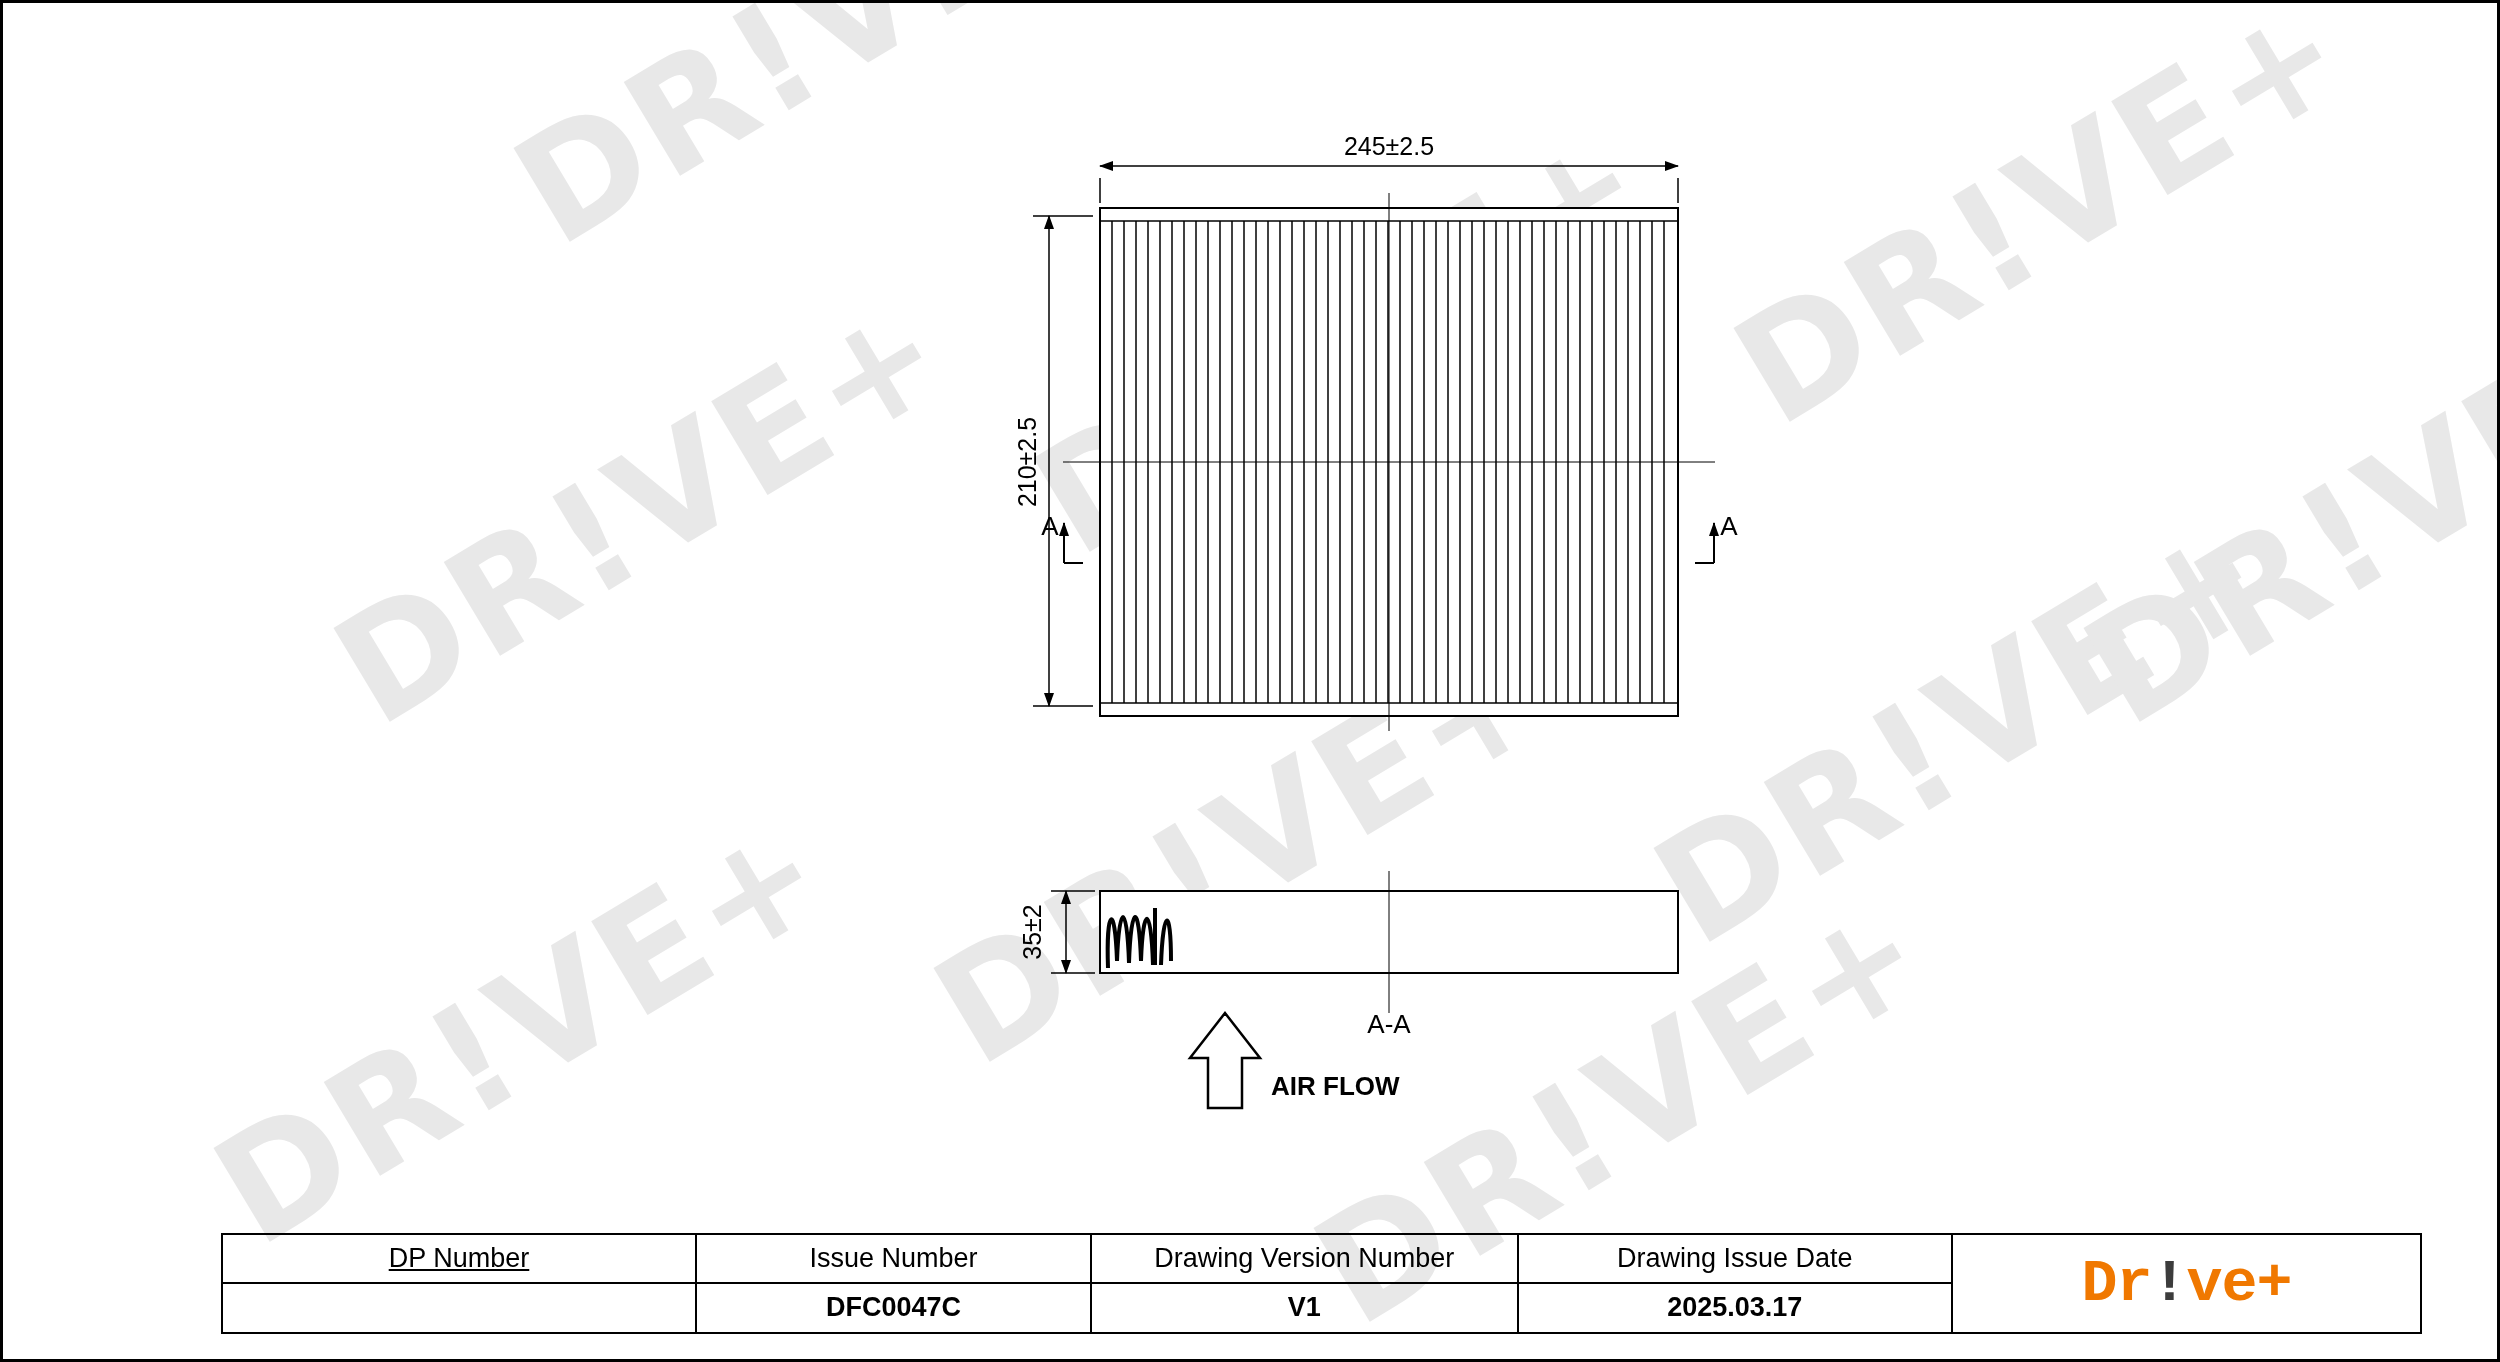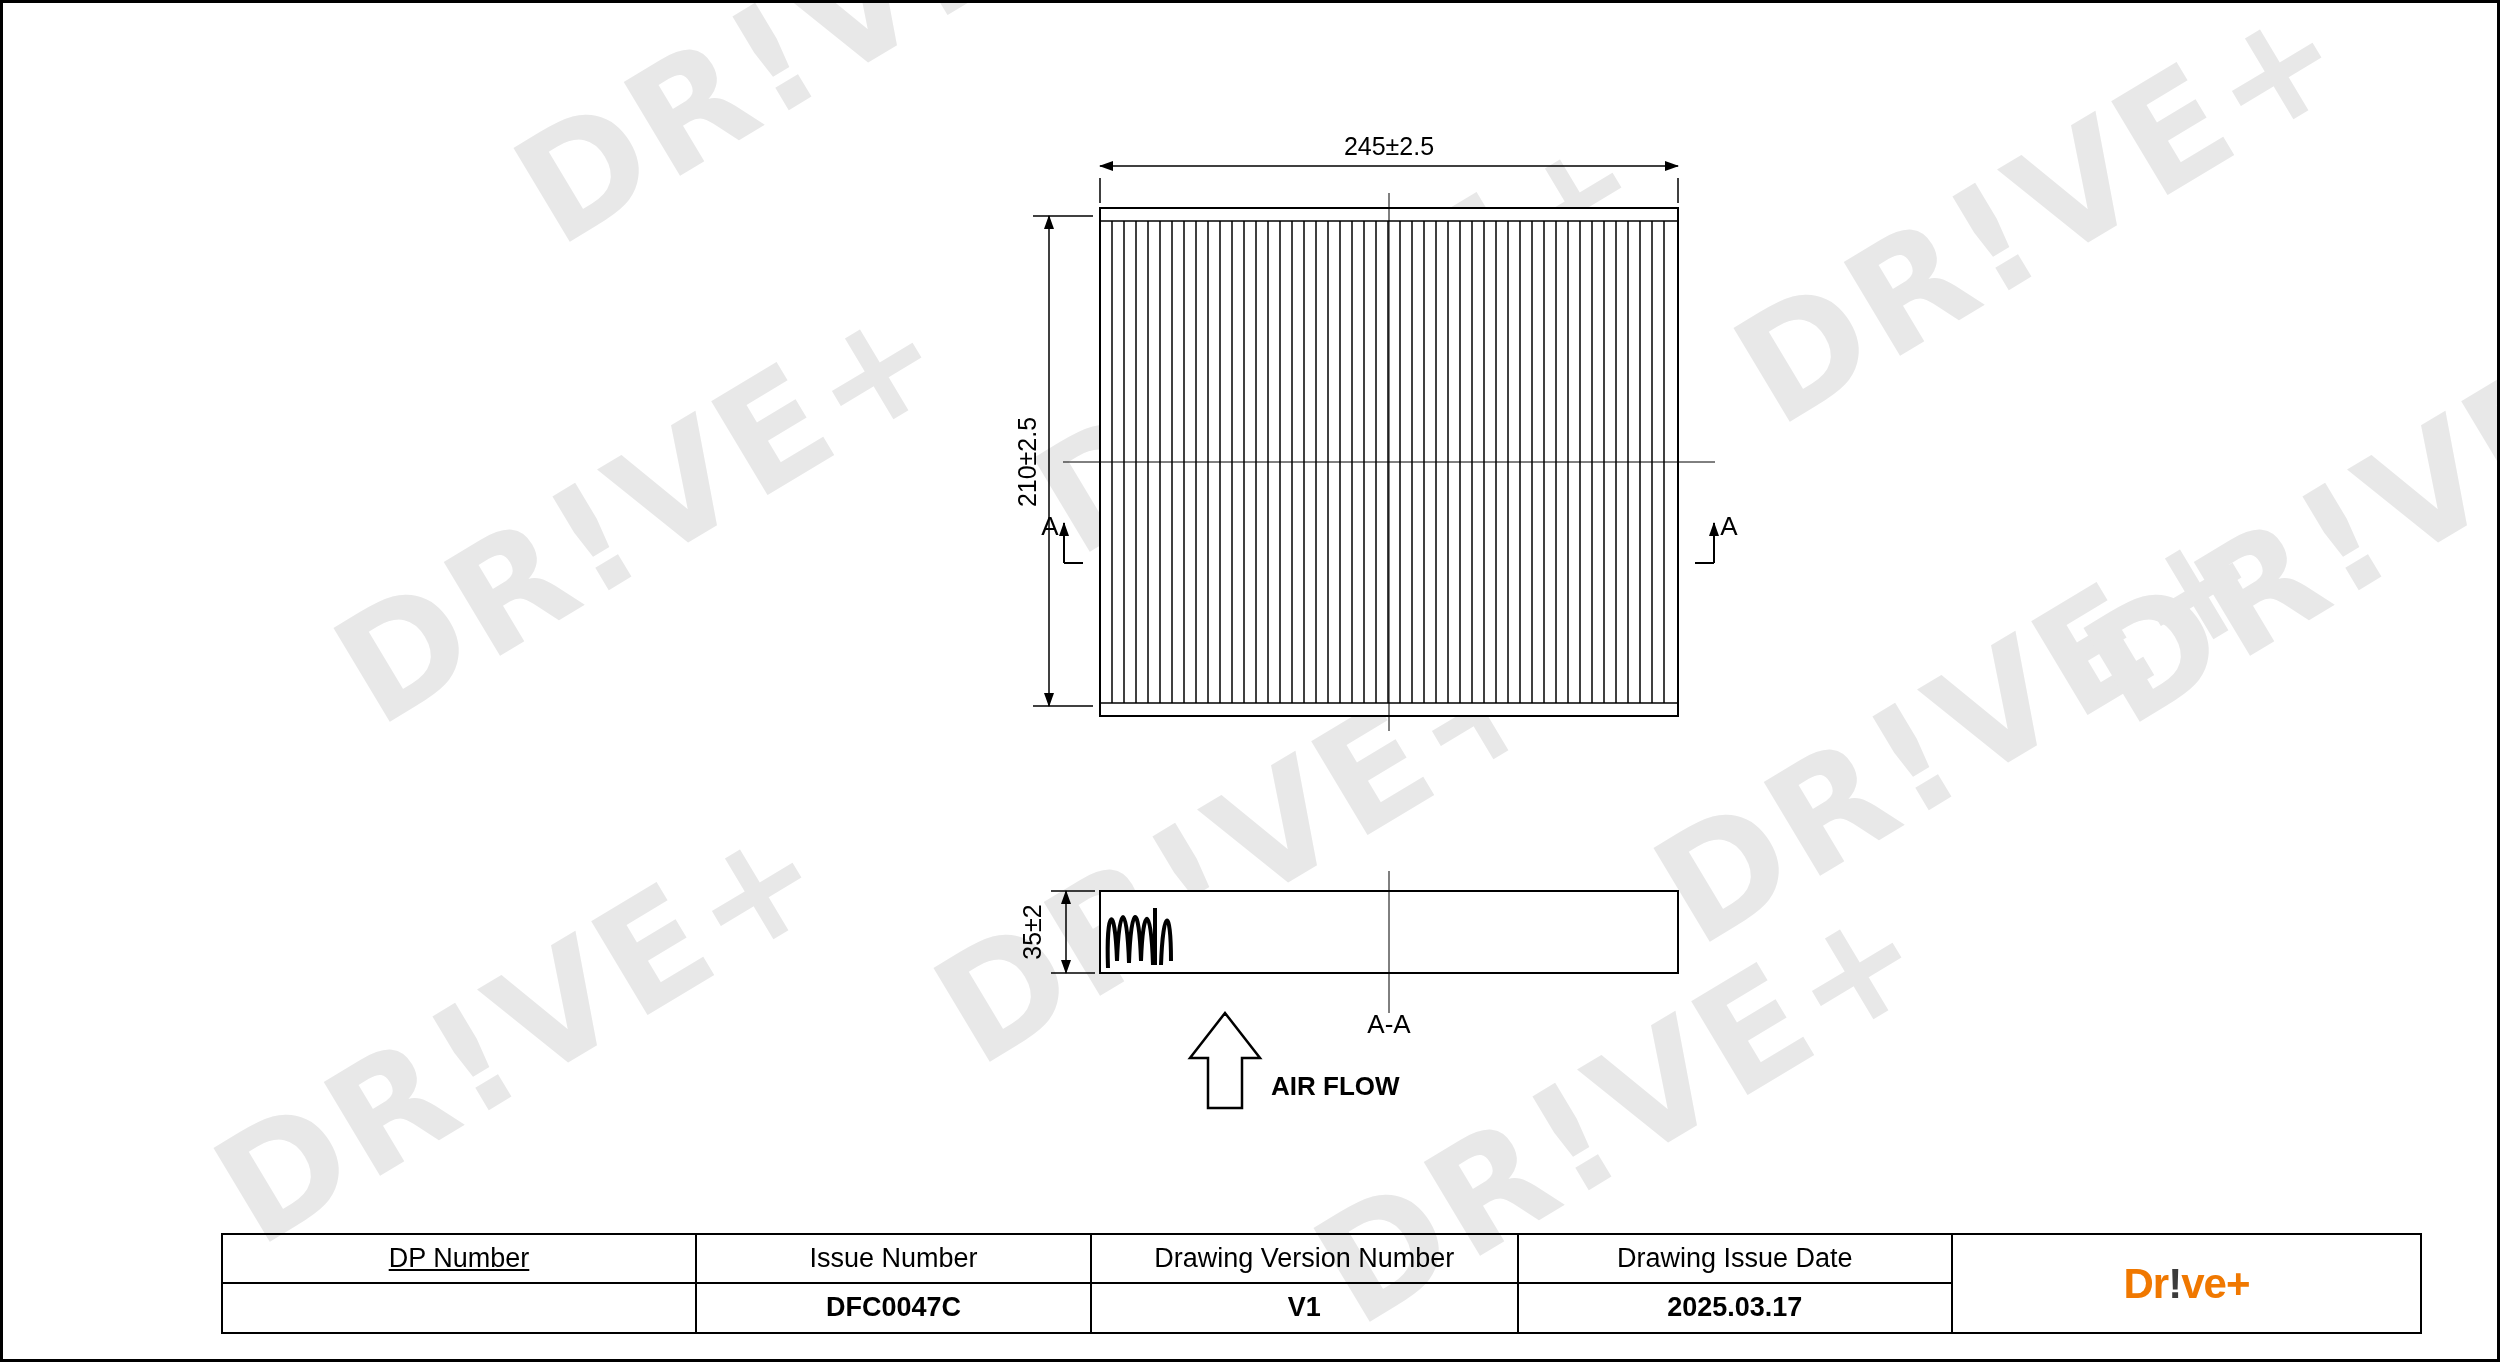--- a/index.html
+++ b/index.html
@@ -100,22 +100,22 @@
   .c2 { width: 400px; }
   .c3 { width: 432px; }
   .c4 { width: 440px; }
   .c5 {
     width: 473px;
     display: flex;
     align-items: center;
     justify-content: center;
   }
   .logo {
-    font-family: Liberation Sans, sans-serif;
-    font-size: 42px;
+    font-family: Liberation Mono, monospace;
+    font-size: 60px;
     font-weight: bold;
     letter-spacing: -1px;
     white-space: nowrap;
     display: flex;
     align-items: center;
   }
   .logo .o { color: #F07800; }
   .logo .k { color: #3c3c3c; }
 </style>
 </head>

